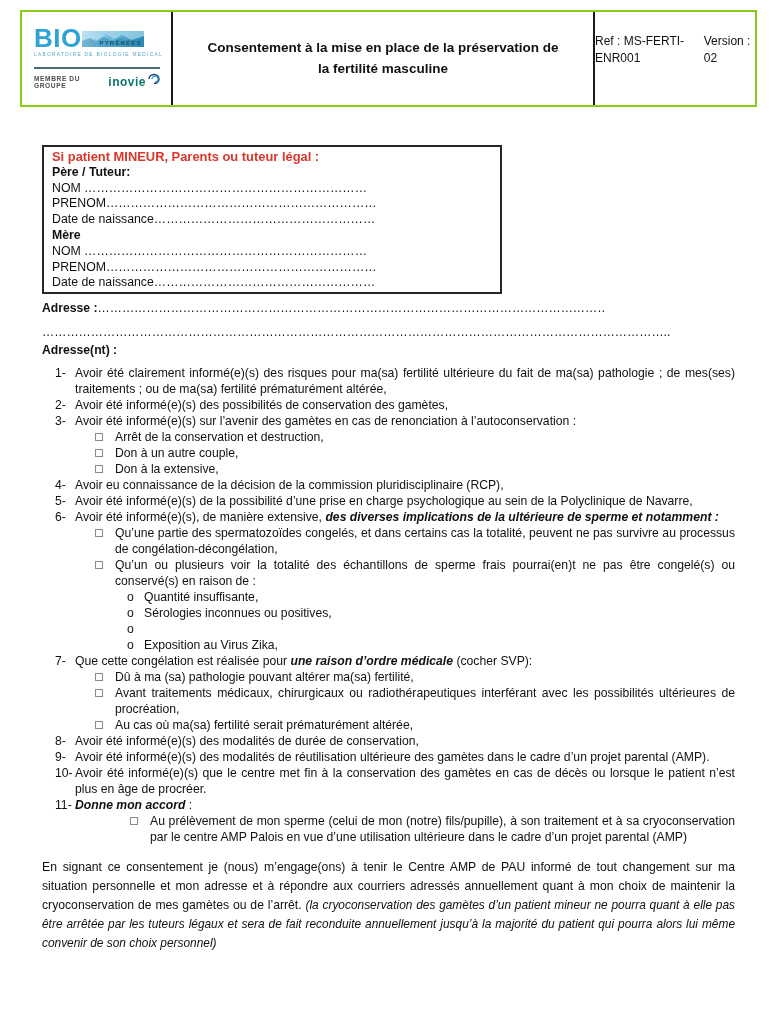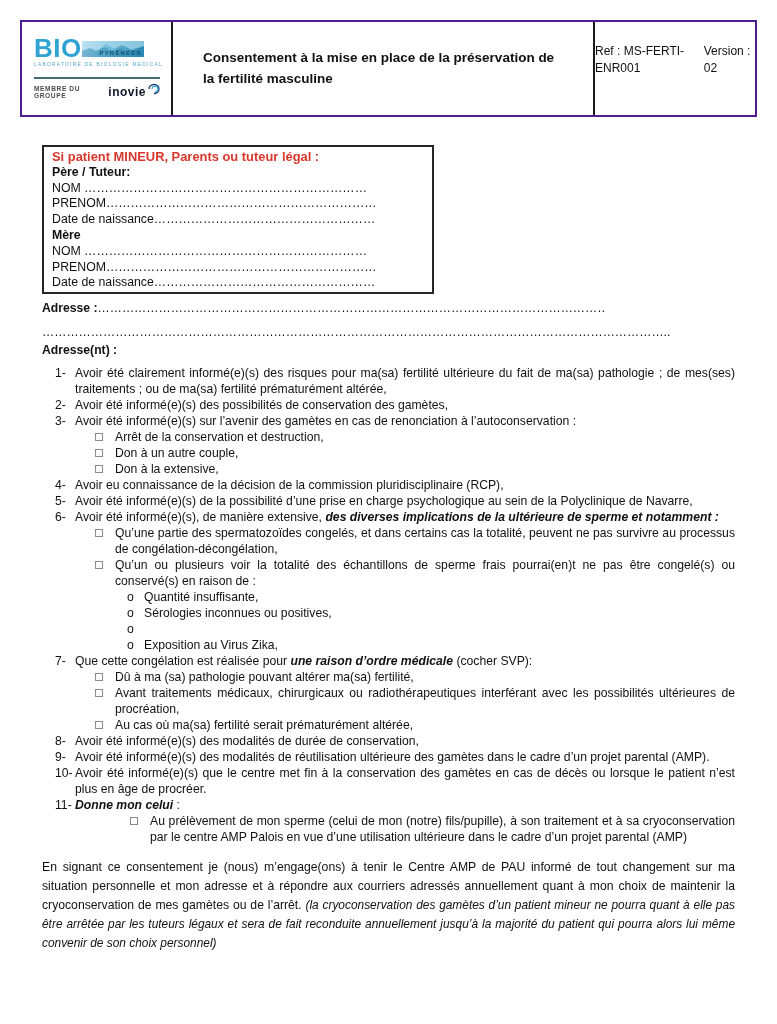--- a/index.html
+++ b/index.html
@@ -2,46 +2,46 @@
 <html><head>
 <meta charset="utf-8">
 <title>Consentement préservation fertilité masculine</title>
 <style>
   * { margin:0; padding:0; box-sizing:border-box; }
   html,body { background:#ffffff; }
   body { width:777px; height:1024px; font-family:"Liberation Sans","DejaVu Sans",sans-serif; color:#111; }
   .page { position:relative; width:777px; height:1024px; overflow:hidden; background:#fff; }
 
   
-  .header { position:absolute; left:20px; top:20px; width:737px; height:97px; border:2px solid #4c1d95; display:flex; }
+  .header { position:absolute; left:20px; top:10px; width:737px; height:97px; border:2px solid #84cc16; display:flex; }
   .cell-logo { width:151px; border-right:2px solid #1b1b1b; padding:14px 9px 6px 12px; }
-  .cell-title { flex:1; border-right:2px solid #1b1b1b; display:flex; align-items:center; justify-content:center; text-align:left; font-weight:700; font-size:13.5px; line-height:1.5; padding:0 30px; }
+  .cell-title { flex:1; border-right:2px solid #1b1b1b; display:flex; align-items:center; justify-content:center; text-align:center; font-weight:700; font-size:13.5px; line-height:1.5; padding:0 30px; }
   .cell-ref { width:160px; display:flex; flex-direction:row; align-items:center; justify-content:center; font-size:12px; line-height:1.35; padding-bottom:18px; }
 
   
   .bio-row { display:flex; align-items:flex-start; }
   .bio-text { font-size:26px; font-weight:700; color:#2fa3d4; letter-spacing:0.5px; line-height:24px; }
   .bio-banner { width:62px; height:16px; margin-top:5px; background:linear-gradient(90deg,#d9eef8 0%,#7ec4e0 35%,#2a89b4 100%); position:relative; overflow:hidden; }
   .bio-banner svg { position:absolute; left:0; top:0; }
   .banner-text { position:absolute; right:2px; bottom:1px; font-size:6px; font-weight:700; color:#134d68; letter-spacing:1.2px; }
   .bio-tagline { font-size:4.8px; color:#53a8c7; letter-spacing:1.3px; margin-top:2px; white-space:nowrap; overflow:hidden; width:128px; }
   .logo-divider { width:126px; height:2px; background:#4a6a77; margin:10px 0 6px; }
   .member-row { display:flex; align-items:center; gap:5px; }
   .member-text { font-size:6.6px; font-weight:700; color:#4d4d4d; letter-spacing:0.6px; }
   .inovie-wrap { position:relative; display:flex; align-items:center; }
-  .inovie-text { font-size:12px; font-weight:700; color:#0f172a; letter-spacing:0.5px; }
+  .inovie-text { font-size:12px; font-weight:700; color:#0f766e; letter-spacing:0.5px; }
   .inovie-swirl { margin-left:1px; margin-top:-8px; }
 
   
   .intro { position:absolute; left:42px; top:145px; width:723px; display:flex; font-size:12.4px; }
   .intro-left { width:335px; }
   .opening { margin-top:12px; }
   .fields { margin-top:49px; line-height:17px; }
   .fline { white-space:nowrap; overflow:hidden; width:302px; }
-  .minor-box { width:392px; border:2px solid #262626; padding:2px 8px 1px; font-size:12.3px; line-height:15.8px; }
+  .minor-box { width:460px; border:2px solid #262626; padding:2px 8px 1px; font-size:12.3px; line-height:15.8px; }
   .minor-title { color:#d8382b; font-weight:700; font-size:12.9px; }
   .mline { white-space:nowrap; overflow:hidden; width:368px; }
   .bold { font-weight:700; }
 
   
   .content { position:absolute; left:42px; top:300px; width:693px; font-size:12.2px; }
   .addr1 { white-space:nowrap; overflow:hidden; width:563px; line-height:16px; }
   .addr2 { white-space:nowrap; overflow:hidden; width:693px; line-height:16px; margin-top:8px; }
   .certify { font-weight:700; margin-top:2px; line-height:16px; }
 
@@ -217,21 +217,21 @@
       </div>
 
       <div class="item">
         <span class="inum">10-</span>
         <div class="ibody">Avoir été informé(e)(s) que le centre met fin à la conservation des gamètes en cas de décès ou lorsque le patient n’est plus en âge de procréer.</div>
       </div>
 
       <div class="item">
         <span class="inum">11-</span>
         <div class="ibody">
-          <span class="bi">Donne mon celui</span><span> :</span>
+          <span class="bi">Donne mon accord</span><span> :</span>
           <div class="check-deep">
               <span class="cb"></span>
               <span class="ctext">Au prélèvement de mon sperme (celui de mon (notre) fils/pupille), à son traitement et à sa cryoconservation par le centre AMP Palois en vue d’une utilisation ultérieure dans le cadre d’un projet parental (AMP)</span>
             </div>
         </div>
       </div>
 
     </div>
 
     <div class="closing">

